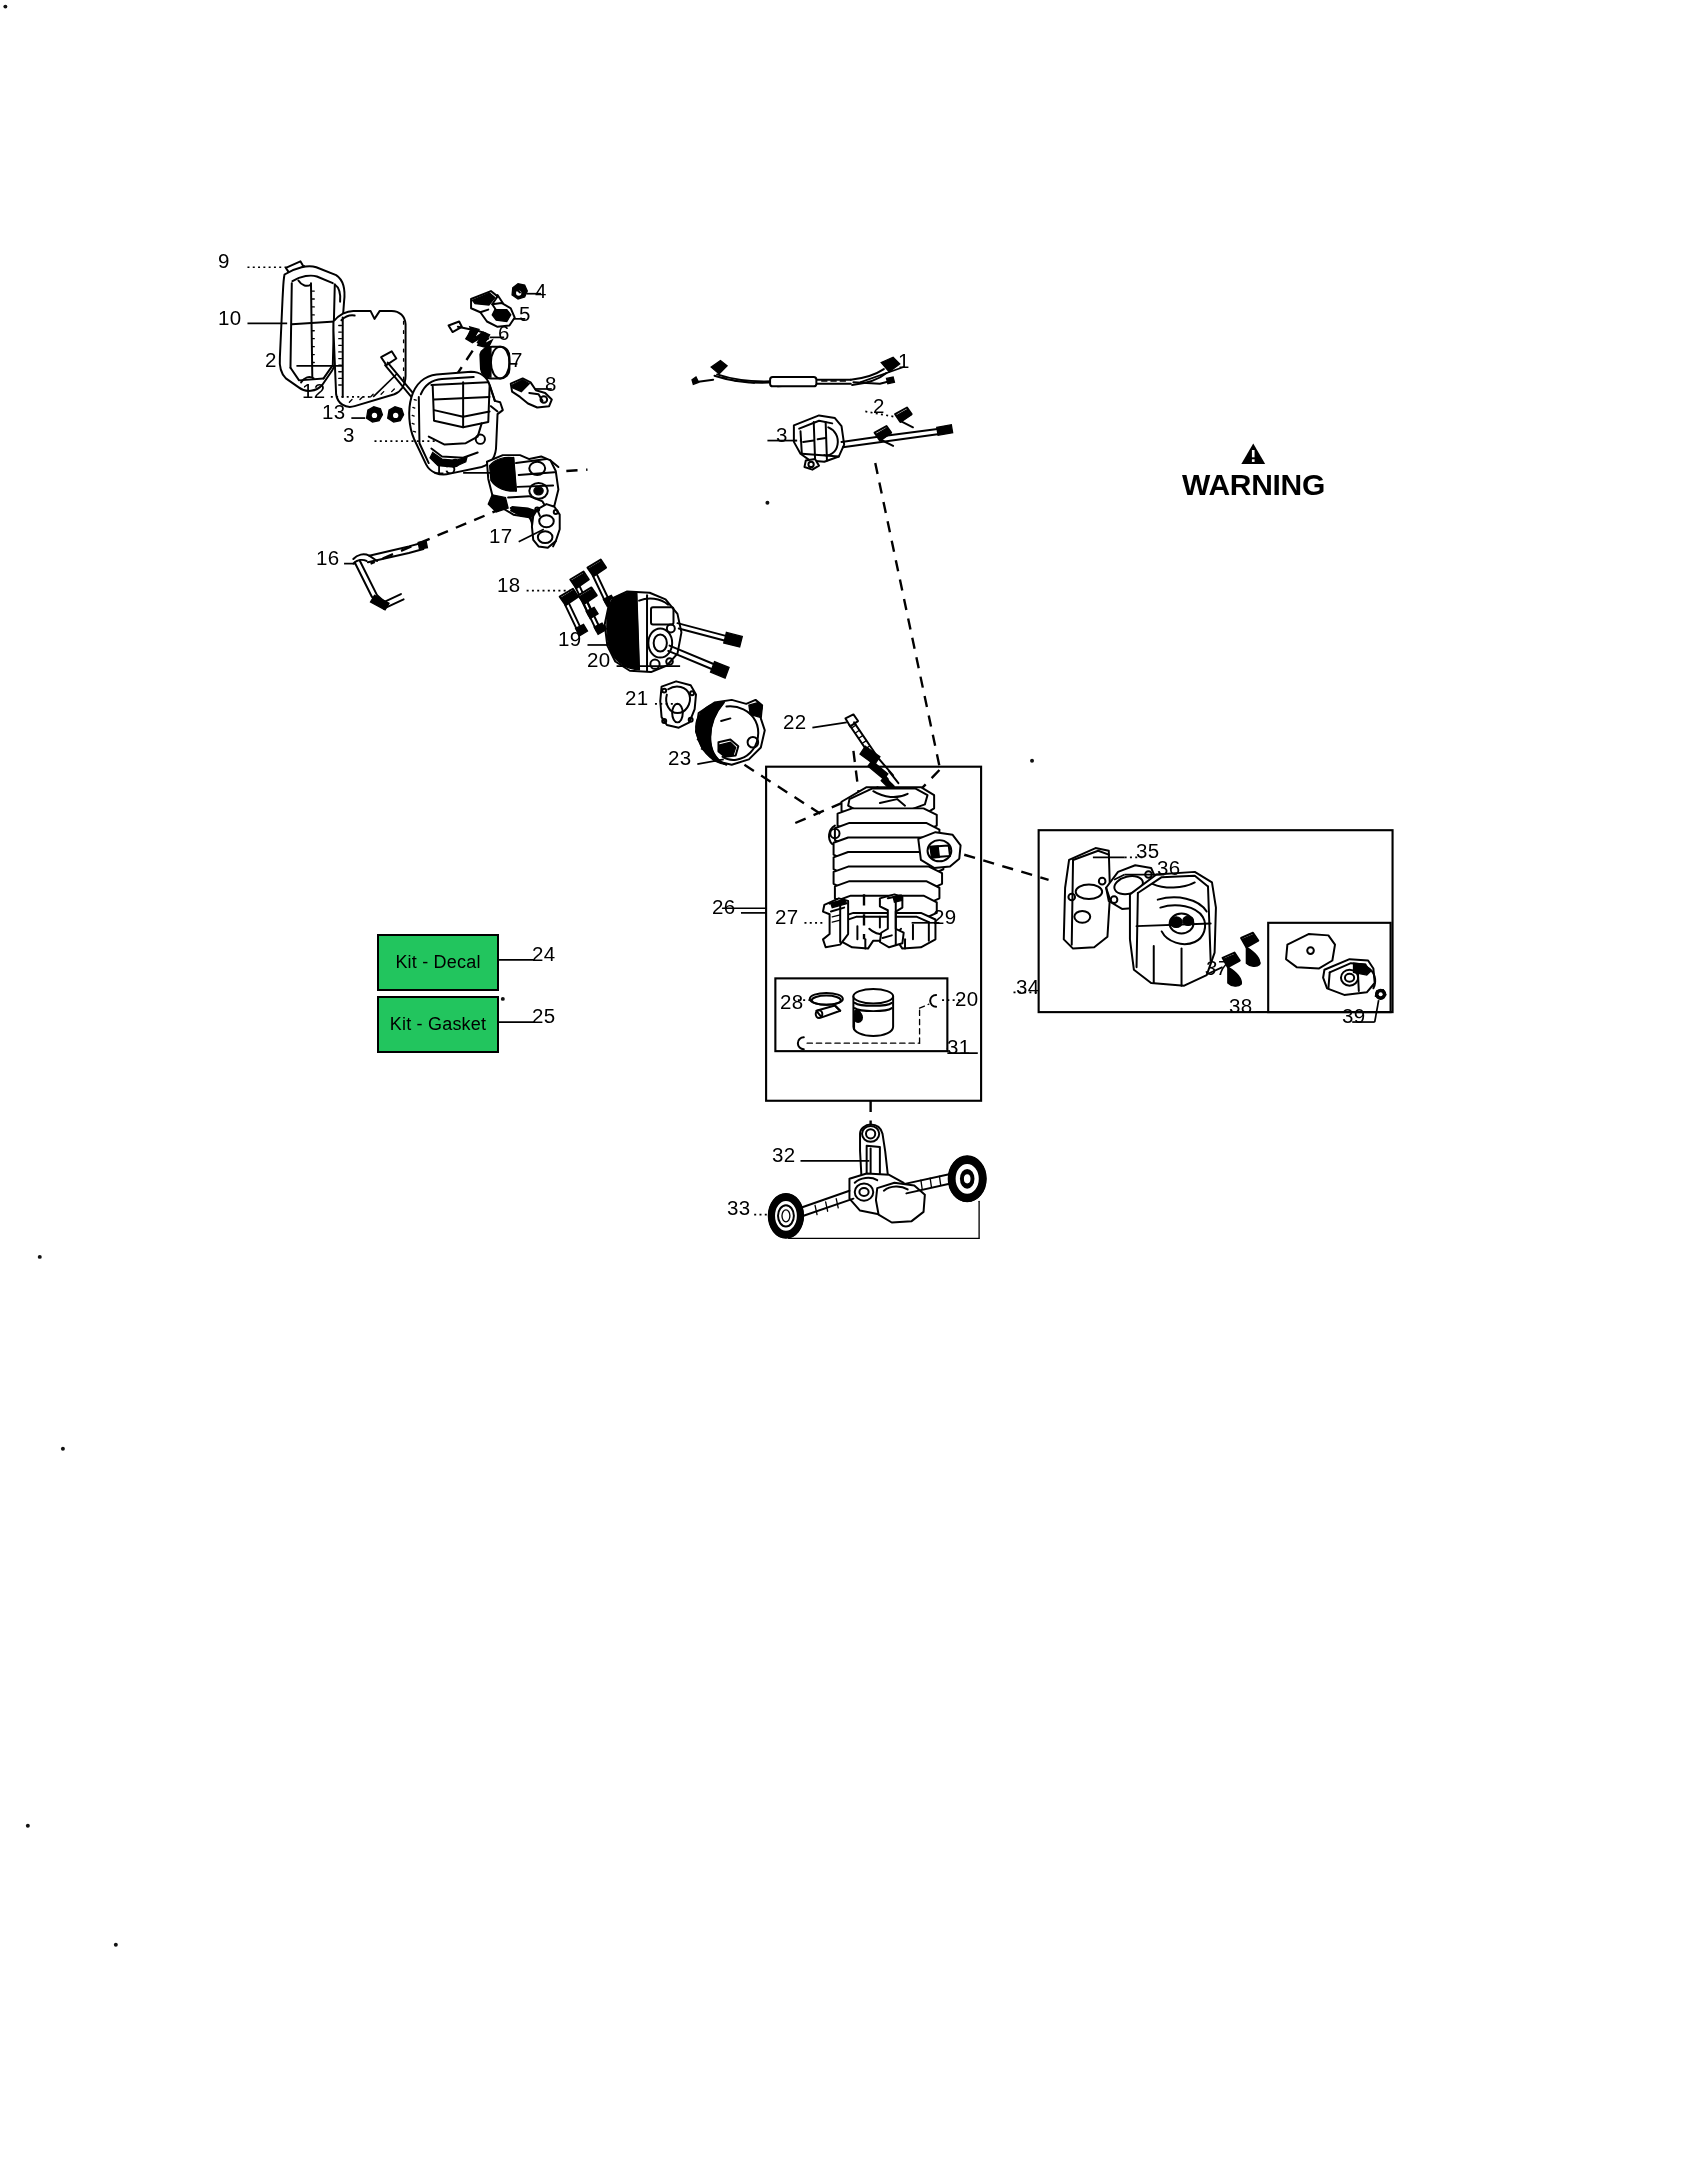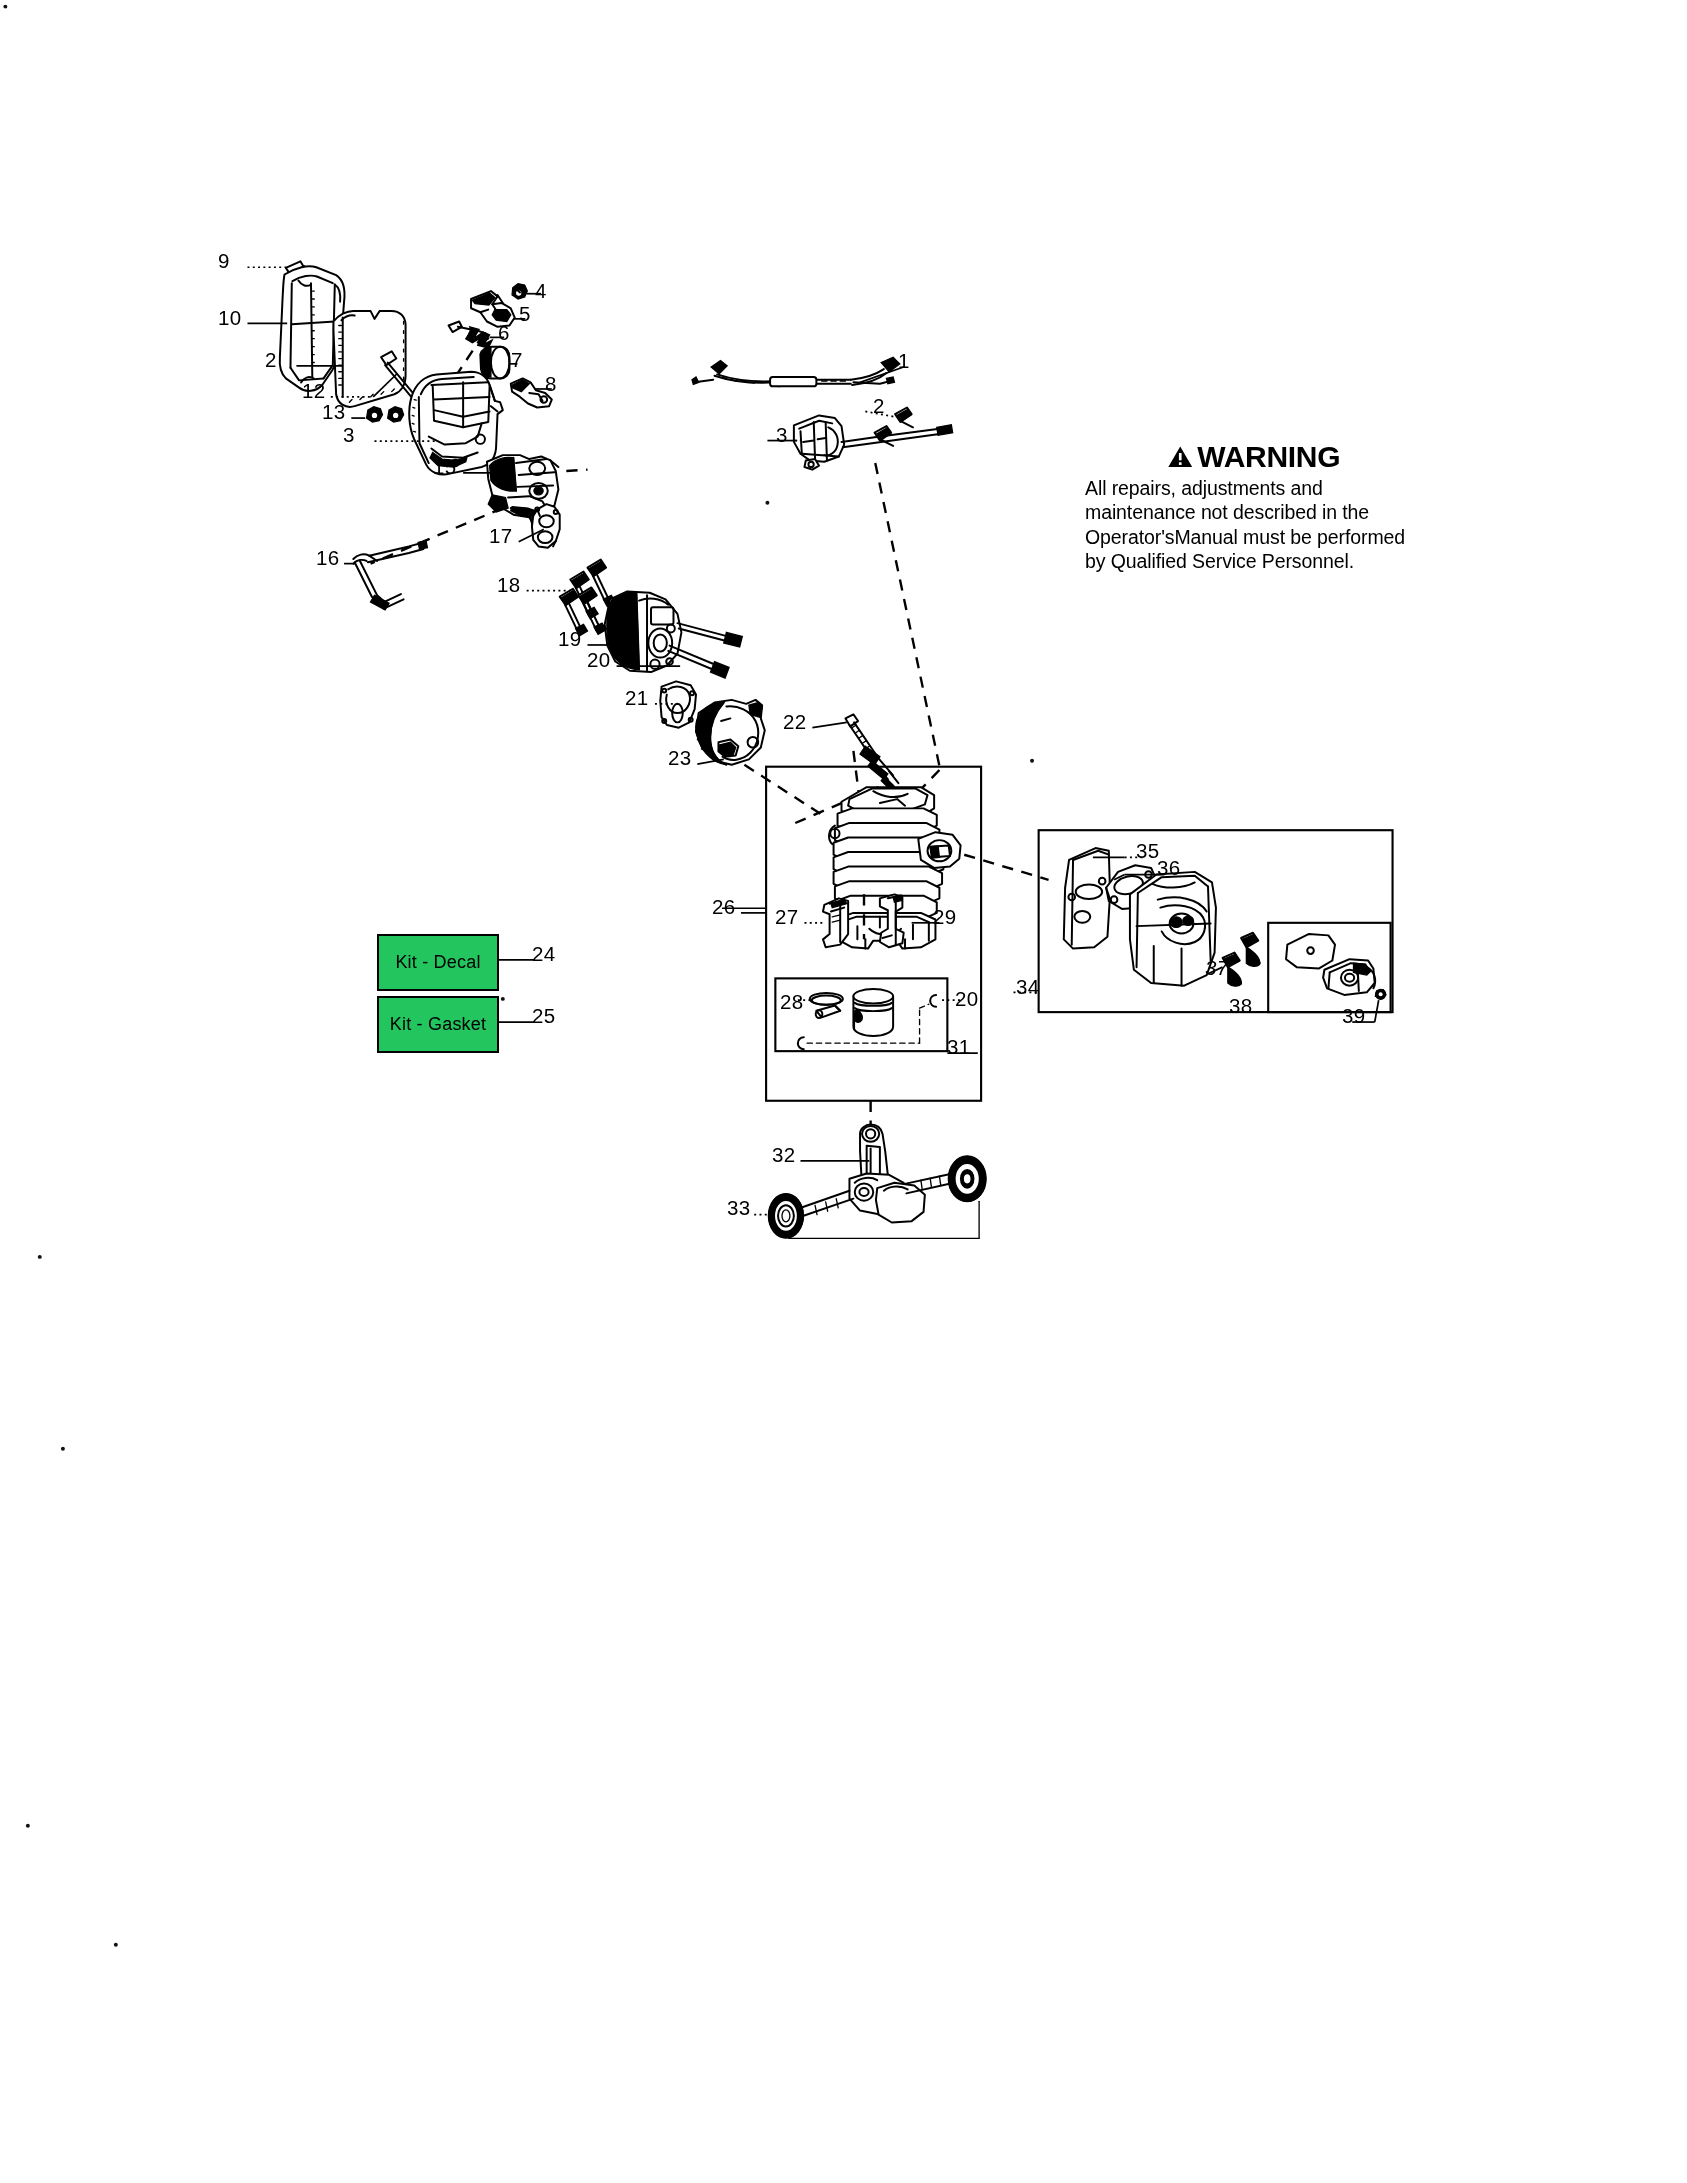--- a/index.html
+++ b/index.html
@@ -28,20 +28,21 @@
   
   #warnbox{
     position:absolute;
     left:1085px;top:442px;
     width:337px;
   }
   #warnhead{
     display:flex;align-items:center;justify-content:center;
     gap:4px;
     margin-bottom:4px;
+    flex-direction:column;
   }
   #warnhead .wtxt{
     font-size:30px;font-weight:bold;letter-spacing:-0.3px;line-height:1;
   }
   #warnbody{
     font-size:19.5px;
     line-height:1.255;
     text-align:left;
     letter-spacing:-0.1px;
   }
@@ -696,21 +697,20 @@
 
   <div id="warnbox">
     <div id="warnhead">
       <svg width="26.5" height="24" viewBox="0 0 40 36" xmlns="http://www.w3.org/2000/svg">
         <path d="M20 2 L38 33 L2 33 Z" fill="#000"></path>
         <rect x="18" y="12" width="4" height="11" fill="#fff"></rect>
         <rect x="18" y="26" width="4" height="4" fill="#fff"></rect>
       </svg>
       <span class="wtxt">WARNING</span>
     </div>
-    <div id="warnbody">All repairs, adjustments and maintenance not described in the Operator'sManual must be performed by Qualified Service Personnel.</div>
   </div>
 
   <div class="kitbox" style="left:377px;top:934px;width:118px;height:53px;">
     <span>Kit - Decal</span>
   </div>
   <div class="kitbox" style="left:377px;top:996px;width:118px;height:53px;">
     <span>Kit - Gasket</span>
   </div>
 
   <div id="callout-layer">

